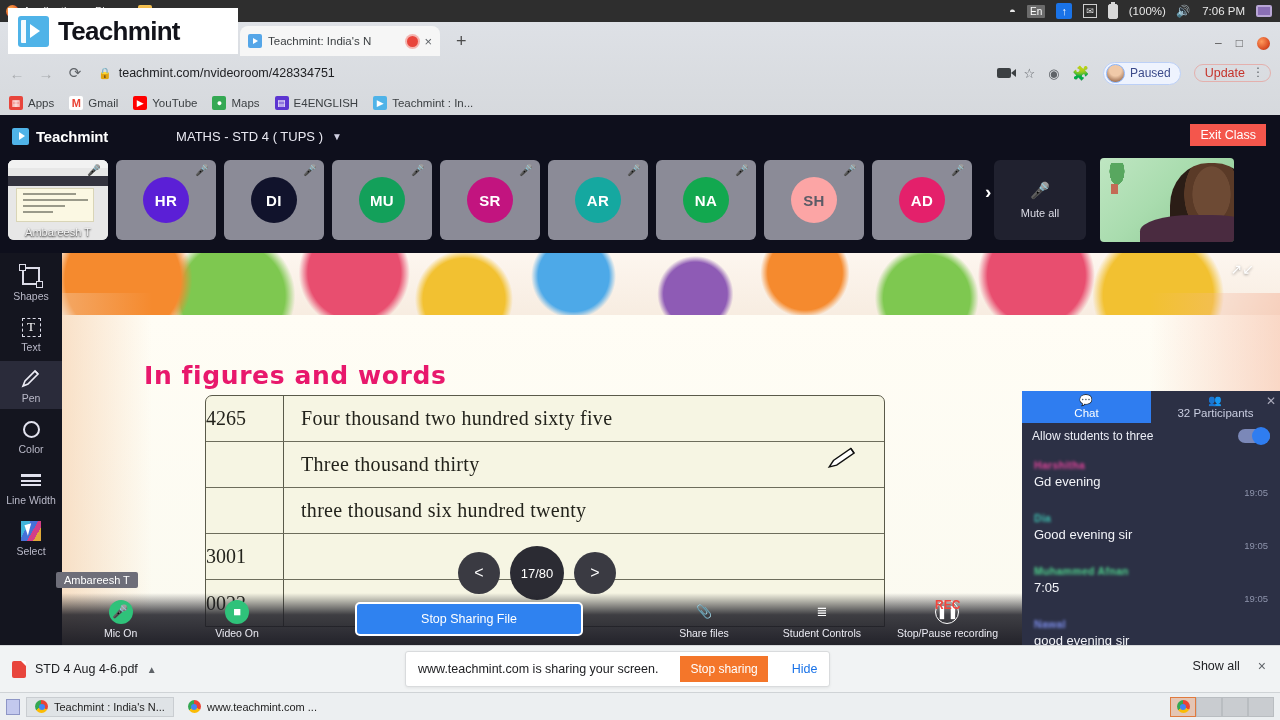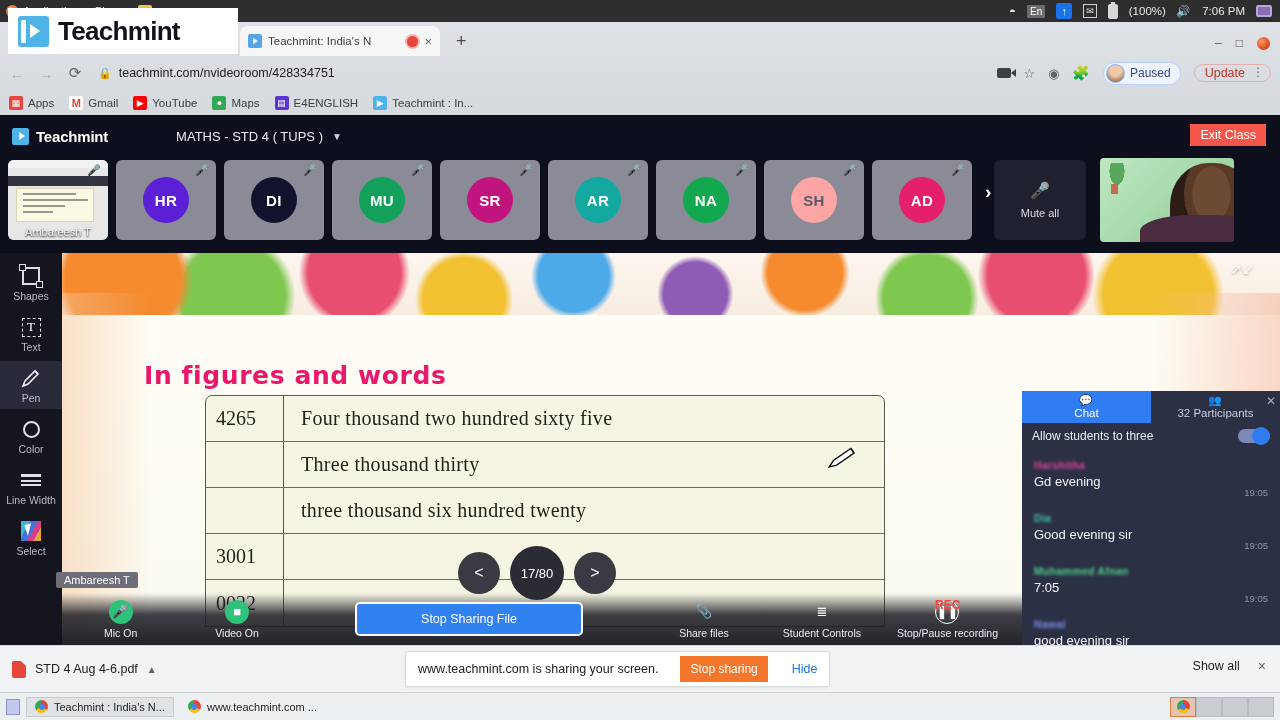--- a/index.html
+++ b/index.html
@@ -314,21 +314,21 @@
   }
   .bk-table {
     position: absolute; left: 143px; top: 142px; width: 680px;
     border: 1.6px solid #5a5a4a; border-radius: 7px 7px 0 0;
     background: #f6f5e3; overflow: hidden;
   }
   .bk-row { display: flex; border-bottom: 1.3px solid #6d6d5c; height: 46px; }
   .bk-row:last-child { border-bottom: none; }
   .bk-num {
     width: 78px; flex: 0 0 auto; border-right: 1.6px solid #5a5a4a;
-    display: flex; align-items: center; padding-left: 10px;
+    display: flex; align-items: center; 
     font-family: "Liberation Serif", serif; font-size: 20px; color: #23231c;
   }
   .bk-words {
     flex: 1 1 auto; display: flex; align-items: center; padding-left: 17px;
     font-family: "Liberation Serif", serif; font-size: 20px; color: #23231c; letter-spacing: .3px;
   }
   .pencil-cursor {
     position: absolute; left: 765px; top: 190px; width: 30px; height: 30px;
     z-index: 6; transform: rotate(10deg);
   }

